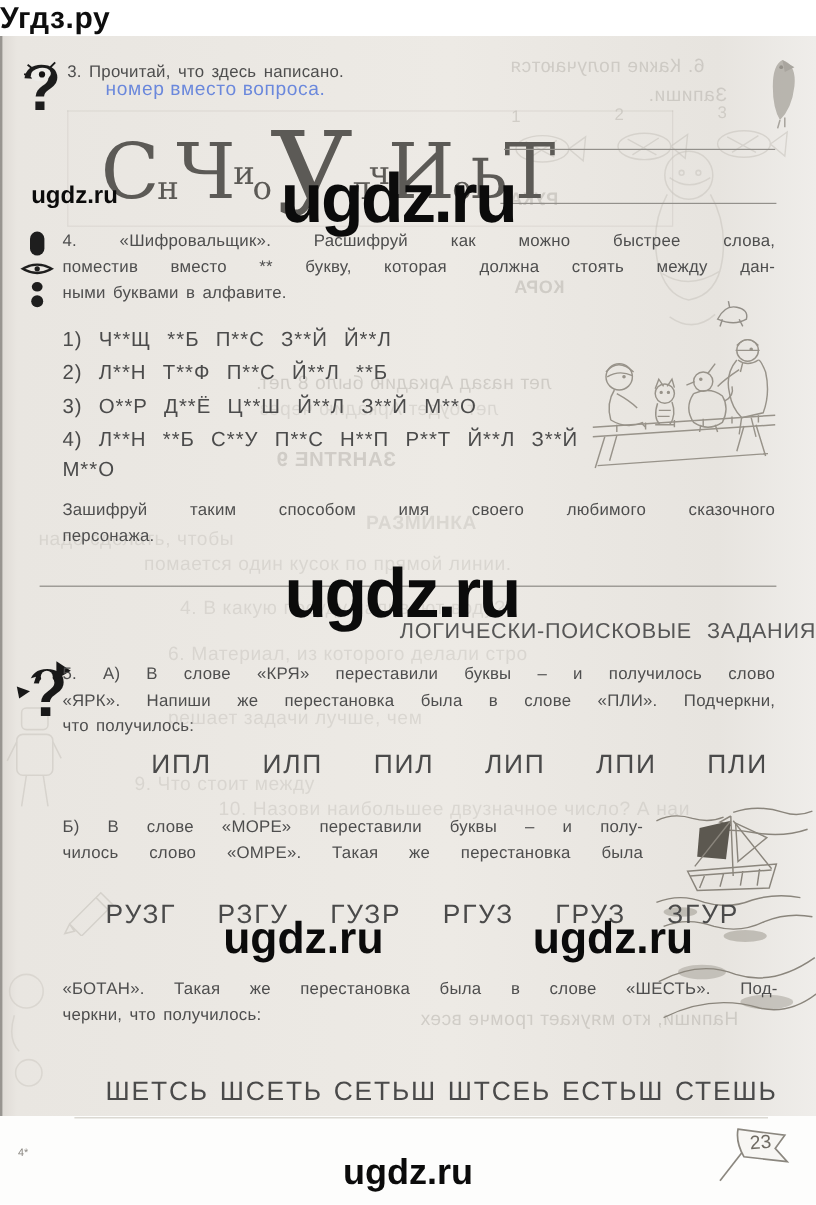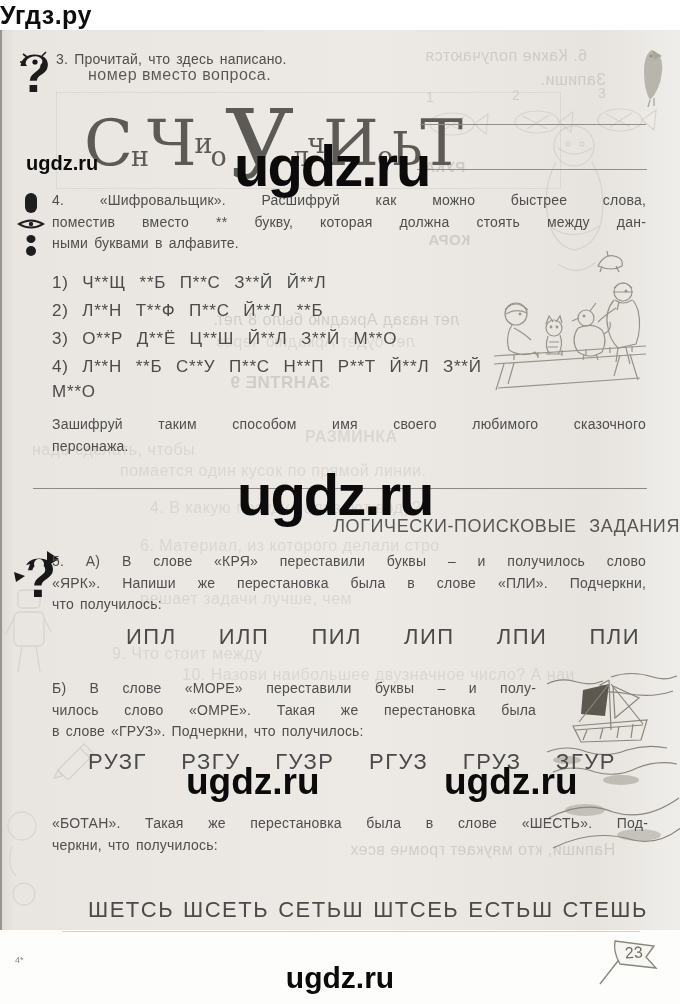--- a/index.html
+++ b/index.html
@@ -74,21 +74,21 @@
 <div id="stage">
 
   <div id="paper">
       <div class="edge"></div>
     </div>
   <div id="topstrip"></div>
   <div id="botstrip"></div>
 
   <div class="bt mir f2" style="left:425px;top:47px;">6. Какие получаются</div>
   <div class="bt mir f2" style="left:540px;top:71px;">Запиши.</div>
-  <div class="bt f1" style="left:88px;top:66px;color:#000000;">номер вместо вопроса.</div>
+  <div class="bt f1" style="left:88px;top:66px;color:#1d4ed8;">номер вместо вопроса.</div>
   <div class="bt mir f2 bb" style="left:424px;top:158px;font-size:15px;">РУКА</div>
   <div class="bt mir f2 bb" style="left:428px;top:231px;font-size:15px;">КОРА</div>
   <div class="bt mir f2" style="left:213px;top:311px;">лет назад Аркадию было 8 лет.</div>
   <div class="bt mir f3" style="left:216px;top:333px;">лет будет Аркадию через</div>
   <div class="bt mir f2 bb" style="left:230px;top:373px;font-size:17px;">ЗАНЯТИЕ 9</div>
   <div class="bt f3 bb" style="left:305px;top:428px;">РАЗМИНКА</div>
   <div class="bt f3" style="left:32px;top:441px;">надо сделать, чтобы</div>
   <div class="bt f3" style="left:120px;top:462px;">помается один кусок по прямой линии.</div>
   <div class="bt f3" style="left:150px;top:499px;">4. В какую посуду наливают воду?</div>
   <div class="bt f3" style="left:140px;top:537px;">6. Материал, из которого делали стро</div>
@@ -275,21 +275,20 @@
     <span>ИЛП</span>
     <span>ПИЛ</span>
     <span>ЛИП</span>
     <span>ЛПИ</span>
     <span>ПЛИ</span>
   </div>
 
   <div class="para" id="p5b">
     <div class="ln">Б) В слове «МОРЕ» переставили буквы – и полу-</div>
     <div class="ln">чилось слово «ОМРЕ». Такая же перестановка была</div>
-    <div class="ln last">в слове «ГРУЗ». Подчеркни, что получилось:</div>
   </div>
 
   <div class="sketch" style="left:543px;top:668px;">
     <svg width="137" height="192" viewBox="0 0 137 192" fill="none" stroke="#8a857c" stroke-width="1.2">
       <path d="M4,16 Q18,9 34,14 Q48,18 60,13 M68,9 Q88,2 110,9 Q122,13 134,8"></path>
       <path d="M40,28 Q60,21 86,26 Q110,30 130,23"></path>
       <path d="M66,12 L68,62 M66,12 L57,17 L66,20"></path>
       <polygon points="40,22 66,16 62,48 38,46" fill="#5c5850" stroke="none"></polygon>
       <path d="M70,18 L96,30 L72,50 Z"></path>
       <path d="M68,16 L100,56 M66,16 L36,54"></path>

